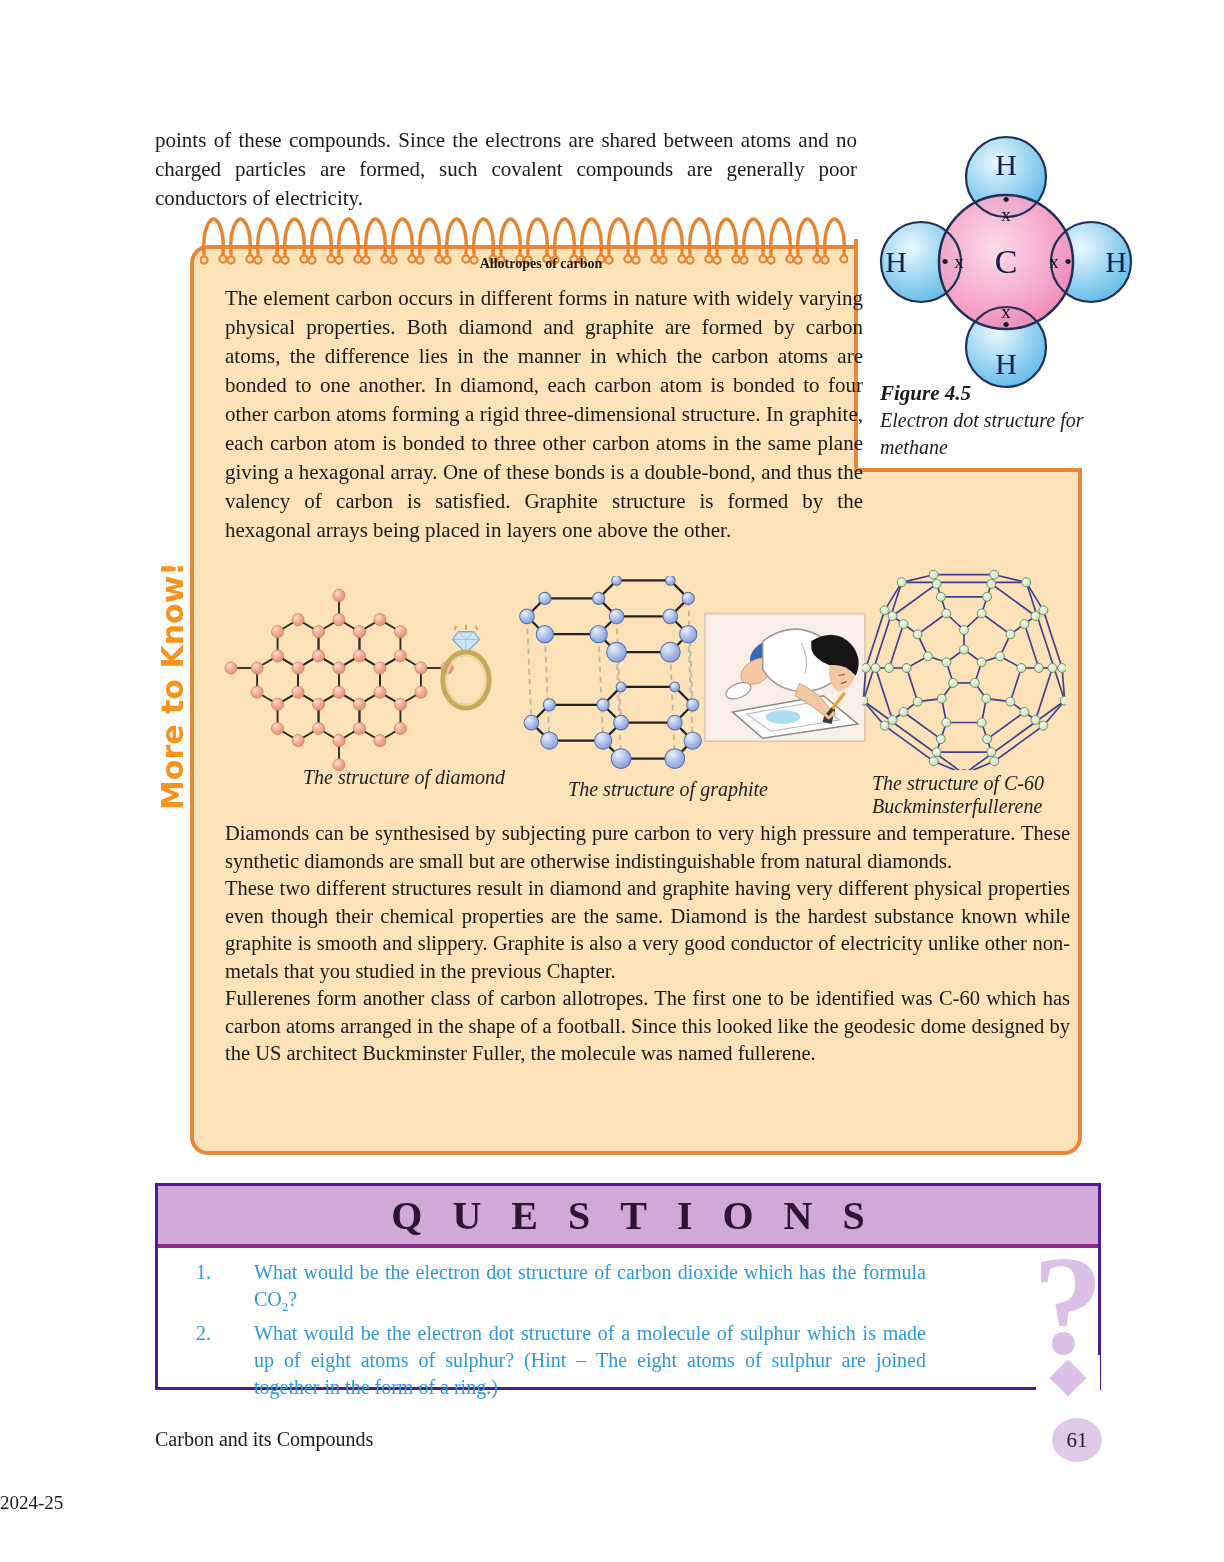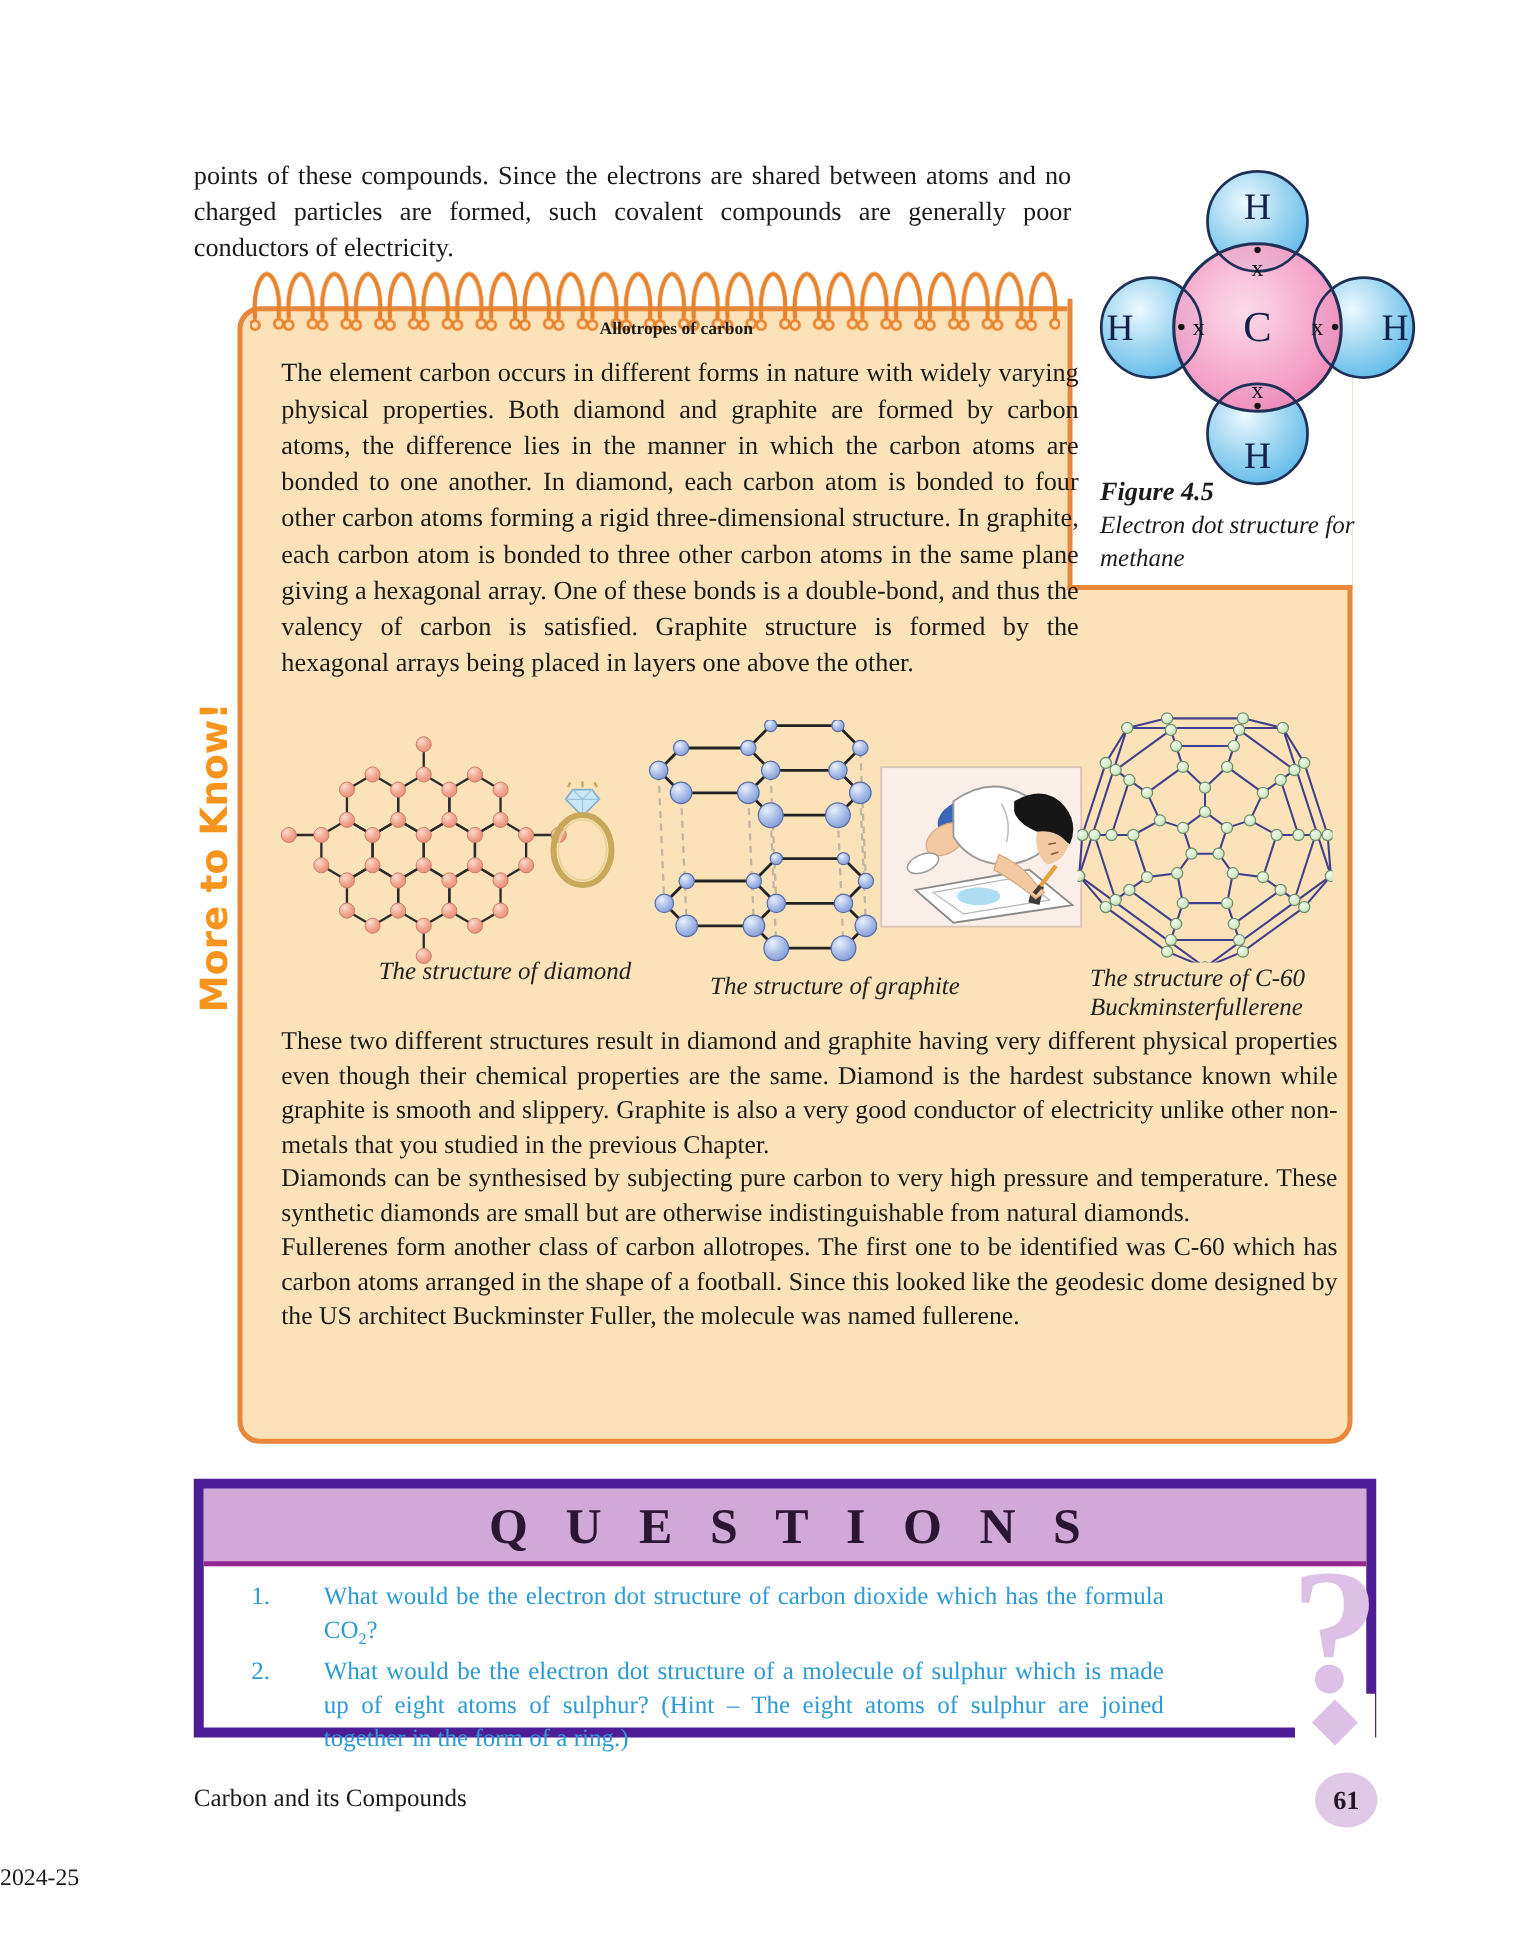--- a/index.html
+++ b/index.html
@@ -21,40 +21,40 @@
   .bparas{left:225px;top:820px;width:845px;font-size:20.5px;line-height:27.5px;text-align:justify;z-index:4;}
   .bparas p{margin:0;}
   .figcap{font-style:italic;font-size:20px;color:#222;z-index:5;}
   
   .methane-svg{left:836px;top:112px;z-index:4;}
   .f45{left:880px;top:380px;width:260px;z-index:5;font-size:20px;line-height:27px;}
   .f45 .t{font-weight:bold;font-style:italic;font-size:21px;}
   .f45 .c{font-style:italic;}
   
   .qbox{left:155px;top:1183px;width:946px;height:207px;box-sizing:border-box;
-        border:8px solid #4c1d95;background:#fff;z-index:1;}
+        border:3px solid #4c1d95;background:#fff;z-index:1;}
   .qband{height:58px;background:#D0A9D9;border-bottom:4px solid #93278F;display:flex;
          align-items:center;justify-content:center;}
   .qtitle{font-size:40px;font-weight:600;letter-spacing:30px;padding-left:30px;color:#2A1630;}
   .qlist{padding:11px 0 0 0;position:relative;}
   .qrow{display:flex;color:#2D9AD3;font-size:20px;line-height:27px;}
   .qnum{width:58px;padding-left:38px;flex:none;}
   .qtext{width:672px;text-align:justify;}
   .qtext sub{font-size:13px;}
   .hint{font-weight:normal;}
   .qmark{position:absolute;right:96px;top:1245px;width:120px;height:140px;z-index:2;}
   .qmark .glyph{font-family:"Liberation Serif",serif;font-weight:bold;font-size:142px;line-height:120px;
         color:#DCC0E6;display:block;text-align:center;}
   .qmark .cover{position:absolute;left:50%;transform:translateX(-50%);bottom:-12px;width:64px;height:42px;background:#fff;}
   .qmark .dot{position:absolute;left:50%;bottom:-6px;transform:translateX(-50%) rotate(45deg);
         width:26px;height:26px;background:#DCC0E6;}
   
   .foot-left{left:155px;top:1428px;font-size:20px;}
   .chip{left:1052px;top:1418px;width:50px;height:44px;border-radius:50%;background:#DFC9E7;
-        display:flex;align-items:center;justify-content:center;font-weight:bold;font-size:21px;color:#241528;}
+        display:flex;align-items:center;justify-content:center;font-weight:normal;font-size:21px;color:#241528;}
   .year{left:0;top:1492px;width:1224px;font-size:19px;}
   svg{display:block;}
 </style>
 </head>
 <body>
 
 <div class="page">
 
   <div class="abs intro">points of these compounds. Since the electrons are shared between atoms and no charged particles are formed, such covalent compounds are generally poor conductors of electricity.</div>
 
@@ -489,22 +489,22 @@
     </svg>
 
   <div class="abs figcap" style="left:215px;top:766px;width:290px;text-align:right;">The structure of diamond</div>
   <div class="abs figcap" style="left:548px;top:778px;width:240px;text-align:center;">The structure of graphite</div>
   <div class="abs figcap" style="left:872px;top:772px;width:200px;">
     <div>The structure of C-60</div>
     <div>Buckminsterfullerene</div>
   </div>
 
   <div class="abs bparas">
+    <p>Diamonds can be synthesised by subjecting pure carbon to very high pressure and temperature. These synthetic diamonds are small but are otherwise indistinguishable from natural diamonds.</p>
     <p>These two different structures result in diamond and graphite having very different physical properties even though their chemical properties are the same. Diamond is the hardest substance known while graphite is smooth and slippery. Graphite is also a very good conductor of electricity unlike other non-metals that you studied in the previous Chapter.</p>
-    <p>Diamonds can be synthesised by subjecting pure carbon to very high pressure and temperature. These synthetic diamonds are small but are otherwise indistinguishable from natural diamonds.</p>
     <p>Fullerenes form another class of carbon allotropes. The first one to be identified was C-60 which has carbon atoms arranged in the shape of a football. Since this looked like the geodesic dome designed by the US architect Buckminster Fuller, the molecule was named fullerene.</p>
   </div>
 
   <div class="abs qbox">
     <div class="qband">
       <span class="qtitle">QUESTIONS</span>
     </div>
     <div class="qlist">
       <div class="qrow">
         <span class="qnum">1.</span>

